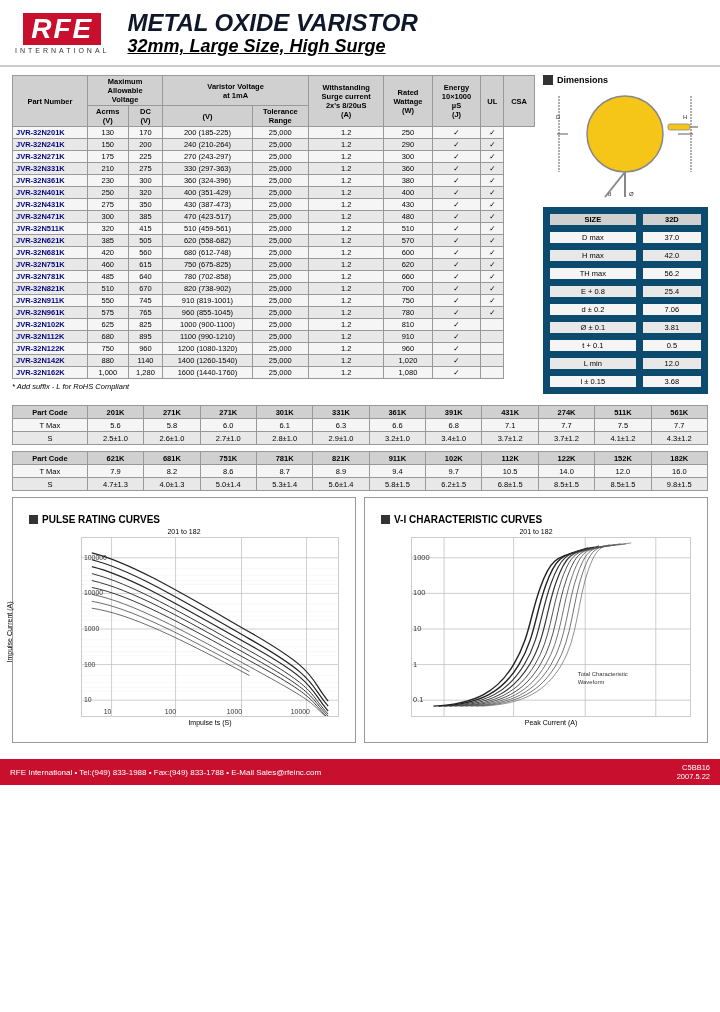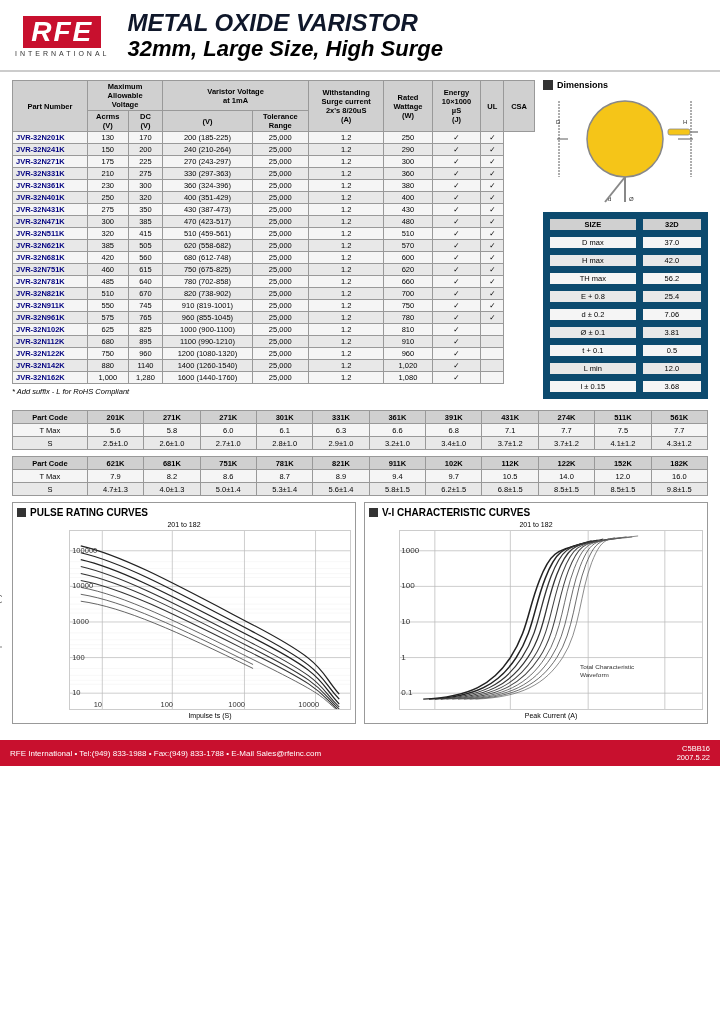--- a/index.html
+++ b/index.html
@@ -43,24 +43,25 @@
       margin-top: 2px;
     }
     .header-title h1 {
       font-size: 24px;
       font-weight: 900;
       font-style: italic;
       color: #0f172a;
       line-height: 1.1;
     }
     .header-title h2 {
-      font-size: 22px;
+      font-size: 18px;
       font-weight: 900;
       font-style: italic;
       color: #000;
+      text-decoration: underline;
     }
 
     
     .main-content {
       padding: 8px 12px;
     }
 
     
     .part-table-wrap {
       display: flex;
@@ -176,21 +177,21 @@
 
     
     .curves-row {
       display: flex;
       gap: 8px;
       margin-top: 6px;
     }
     .curve-box {
       flex: 1;
       border: 1px solid #999;
-      padding: 4px;
+      padding: 16px;
     }
     .curve-title {
       display: flex;
       align-items: center;
       font-weight: bold;
       font-size: 10px;
       margin-bottom: 3px;
     }
     .curve-title .sq-icon {
       width: 9px; height: 9px;

